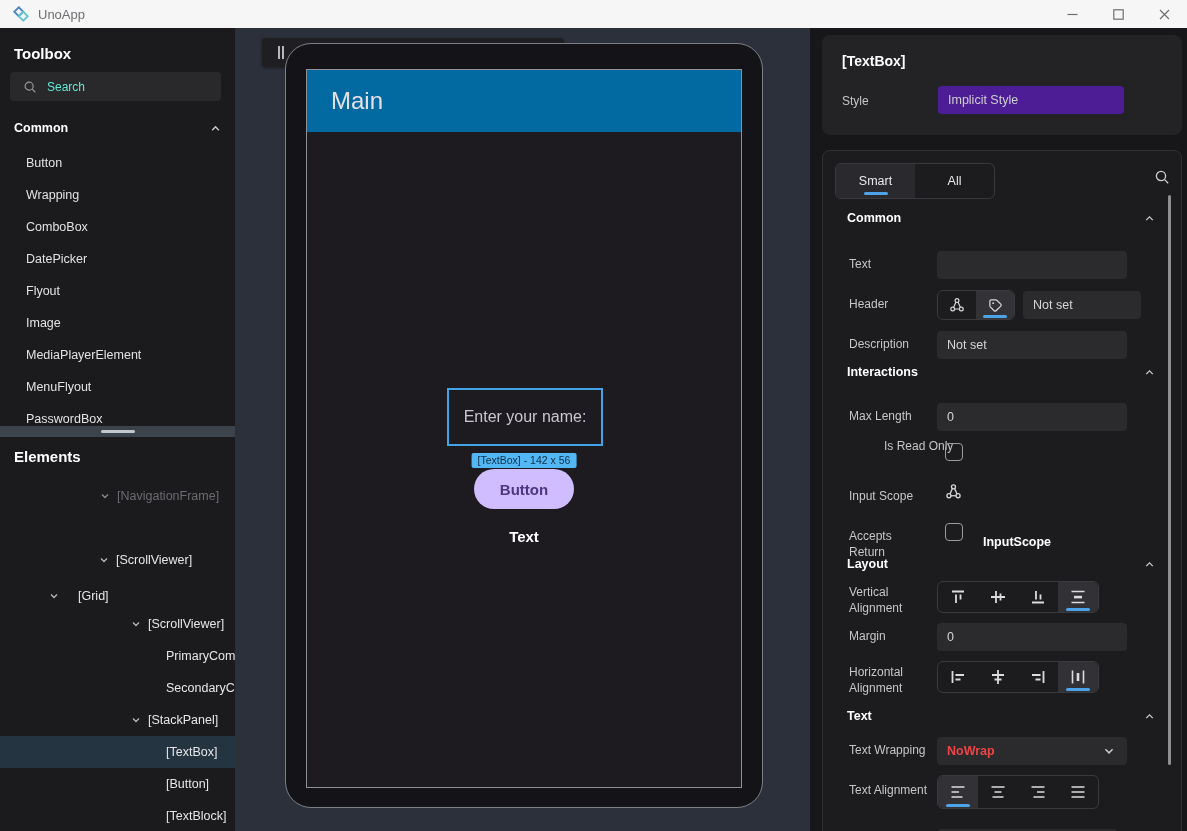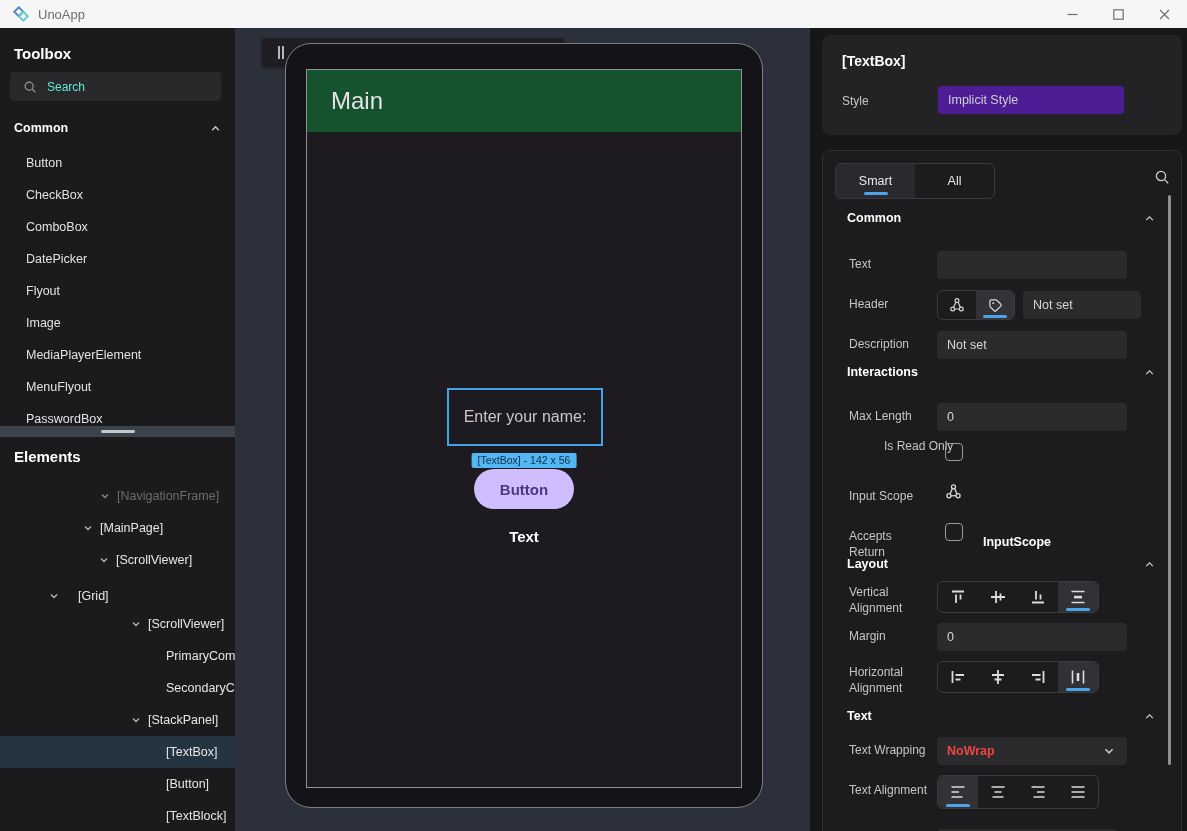--- a/index.html
+++ b/index.html
@@ -30,21 +30,21 @@
   .tree-row .dim { color:#6b6b71; }
 
   
   .canvas { position:absolute; left:235px; top:28px; width:575px; height:803px; background:#2b303a; }
   .dtoolbar { position:absolute; left:27px; top:10px; height:29px; background:#1f1f23; border-radius:4px; display:flex; align-items:center; padding:0 10px; gap:15px; box-shadow:0 1px 3px rgba(0,0,0,.4); }
   .dtool { display:flex; align-items:center; justify-content:center; color:#dfdfe2; width:18px; height:20px; }
   .dtool.dim { color:#66666c; }
 
   .phone { position:absolute; left:50px; top:15px; width:478px; height:765px; background:#141418; border:1px solid #7c8087; border-radius:26px; }
   .screen { position:absolute; left:20px; top:25px; width:436px; height:719px; background:#1d1b20; border:1px solid #8e9196; overflow:hidden; }
-  .page-hdr { position:absolute; left:0; top:0; width:100%; height:62px; background:#14532d; display:flex; align-items:center; }
+  .page-hdr { position:absolute; left:0; top:0; width:100%; height:62px; background:#0369a1; display:flex; align-items:center; }
   .page-hdr .t { margin-left:24px; font-size:24px; color:#e5e1e6; }
   .sel-textbox { position:absolute; left:140px; top:318px; width:156px; height:58px; border:2px solid var(--selection-border); display:flex; align-items:center; justify-content:center; font-size:16px; color:#cbc6d0; }
   .sel-badge { position:absolute; top:383px; left:50%; transform:translateX(-50%); background:var(--badge-bg); color:#0e2f47; font-size:10.5px; padding:1px 6px 2px; border-radius:2px; white-space:nowrap; }
   .uno-button { position:absolute; top:399px; left:50%; transform:translateX(-50%); width:100px; height:40px; border-radius:20px; background:var(--button-bg); color:var(--button-text); font-size:15px; font-weight:600; display:flex; align-items:center; justify-content:center; }
   .uno-textblock { position:absolute; top:458px; left:0; width:100%; text-align:center; color:#ffffff; font-size:15px; font-weight:bold; }
 
   
   .props { position:absolute; left:810px; top:28px; width:377px; height:803px; background:#17171a; }
   .card-top { position:absolute; left:12px; top:7px; width:360px; height:100px; background:#232326; border-radius:8px; }
   .card-top .el-name { position:absolute; left:20px; top:18px; font-size:14px; font-weight:bold; color:#fff; }
@@ -122,21 +122,21 @@
       <span>Common</span>
       <svg width="11" height="11" viewBox="0 0 10 10">
           <path d="M2 6.5 L5 3.5 L8 6.5" fill="none" stroke="#c9c9cc" stroke-width="1.3"></path>
         </svg>
     </div>
 
     <div class="tb-item" style="top:119px;">
         <span>Button</span>
       </div>
     <div class="tb-item" style="top:151px;">
-        <span>CheckBox</span>
+        <span>Wrapping</span>
       </div>
     <div class="tb-item" style="top:183px;">
         <span>ComboBox</span>
       </div>
     <div class="tb-item" style="top:215px;">
         <span>DatePicker</span>
       </div>
     <div class="tb-item" style="top:247px;">
         <span>Flyout</span>
       </div>
@@ -157,26 +157,20 @@
         <div class="grip"></div>
       </div>
 
     <div class="pane-title" style="top:420px;">Elements</div>
 
     <div class="tree-row" style="top:452px; padding-left:100px;">
       <svg class="chev" width="10" height="10" viewBox="0 0 10 10">
           <path d="M2 3.5 L5 6.5 L8 3.5" fill="none" stroke="#8a8a90" stroke-width="1.3"></path>
         </svg>
       <span class="dim">[NavigationFrame]</span>
-    </div>
-    <div class="tree-row" style="top:484px; padding-left:83px;">
-      <svg class="chev" width="10" height="10" viewBox="0 0 10 10">
-          <path d="M2 3.5 L5 6.5 L8 3.5" fill="none" stroke="currentColor" stroke-width="1.3"></path>
-        </svg>
-      <span>[MainPage]</span>
     </div>
     <div class="tree-row" style="top:516px; padding-left:99px;">
       <svg class="chev" width="10" height="10" viewBox="0 0 10 10">
           <path d="M2 3.5 L5 6.5 L8 3.5" fill="none" stroke="currentColor" stroke-width="1.3"></path>
         </svg>
       <span>[ScrollViewer]</span>
     </div>
     <div class="tree-row" style="top:552px; padding-left:49px;gap:12px;">
       <svg class="chev" width="10" height="10" viewBox="0 0 10 10">
           <path d="M2 3.5 L5 6.5 L8 3.5" fill="none" stroke="currentColor" stroke-width="1.3"></path>

